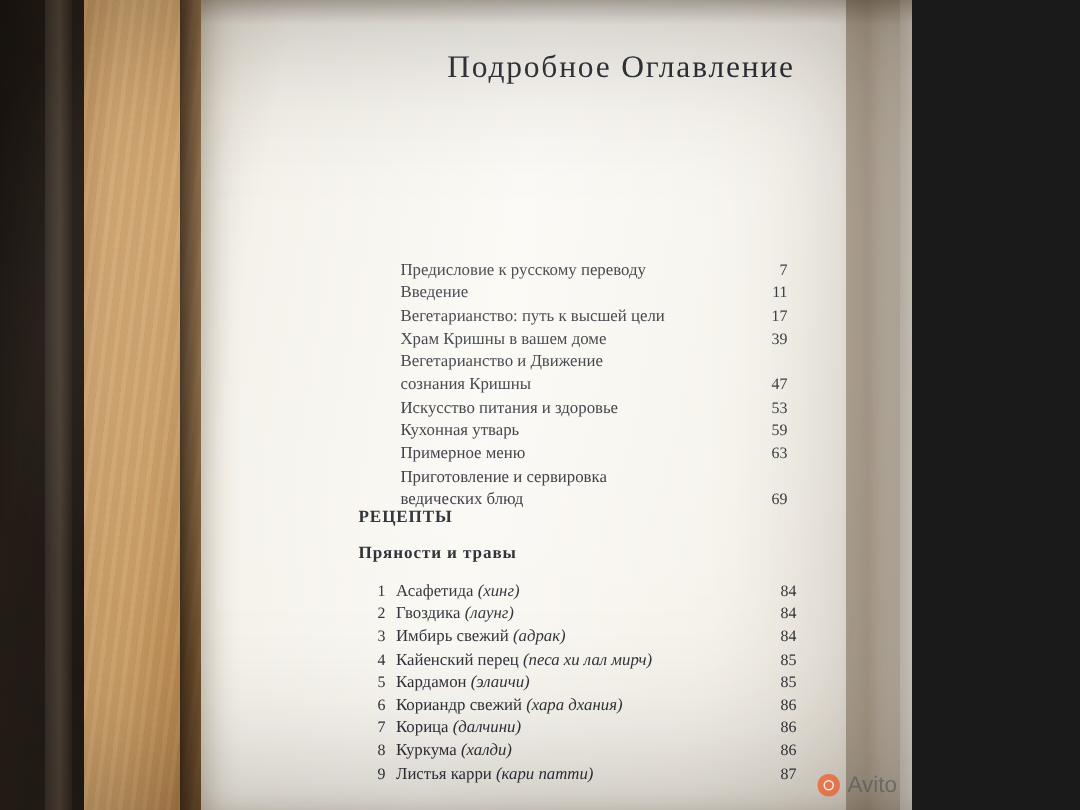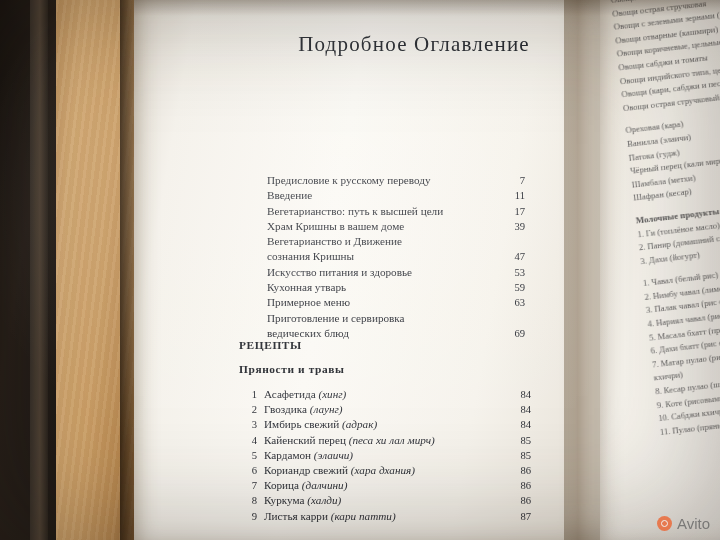--- a/index.html
+++ b/index.html
@@ -2,21 +2,21 @@
 <html><head>
 <meta charset="utf-8">
 <style>
   html, body {
     margin: 0;
     padding: 0;
     background: #1a1a1a;
   }
   #photo {
     position: relative;
-    width: 720px;
+    width: 608px;
     height: 540px;
     overflow: hidden;
     font-family: "Liberation Serif", serif;
     background: #0c0b0a;
   }
 
   
   .bg-wall {
     position: absolute;
     left: 0; top: 0;

